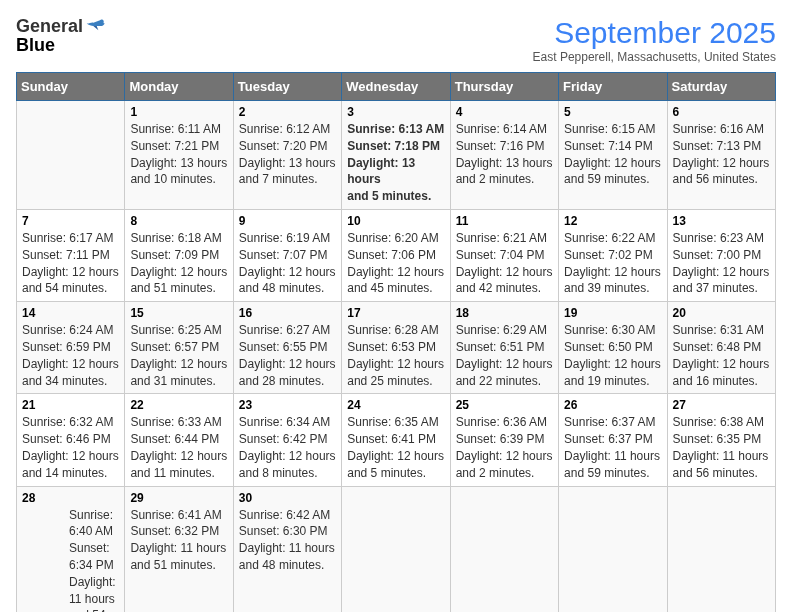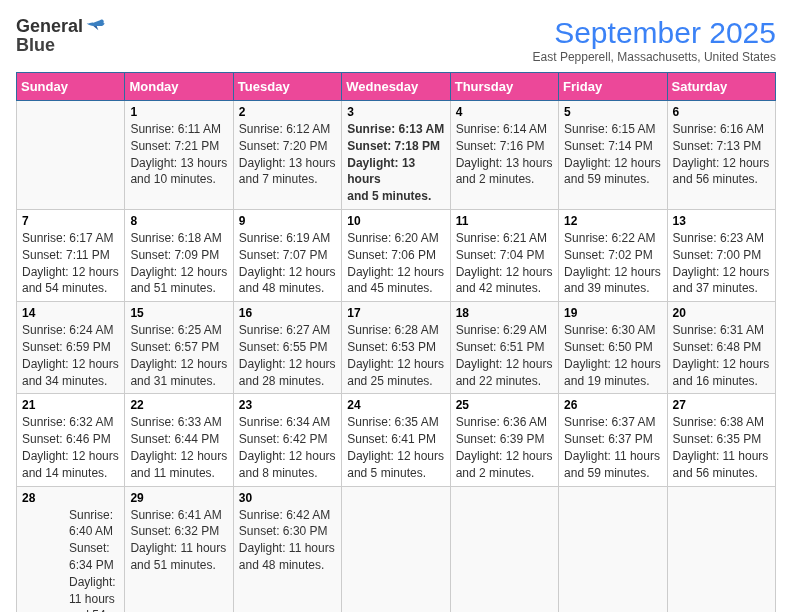--- a/index.html
+++ b/index.html
@@ -23,21 +23,21 @@
     }
     .logo-text-general {
       font-size: 18px;
       font-weight: bold;
       color: #333;
       line-height: 1;
     }
     .logo-text-blue {
       font-size: 18px;
       font-weight: bold;
-      color: #404040;
+      color: #000000;
       line-height: 1;
     }
     .logo-icon {
       display: inline-block;
       width: 20px;
       height: 20px;
       margin-left: 2px;
     }
     .title-block {
       text-align: right;
@@ -50,21 +50,21 @@
     .subtitle {
       font-size: 12px;
       color: #555;
     }
     table {
       width: 100%;
       border-collapse: collapse;
       font-size: 11px;
     }
     thead tr th {
-      background-color: #ec4899;
+      background-color: #737373;
       color: #fff;
       padding: 6px 4px;
       text-align: left;
       font-size: 13px;
       font-weight: bold;
       border: 1px solid #2e6aa0;
     }
     tbody tr td {
       border: 1px solid #ccc;
       vertical-align: top;

